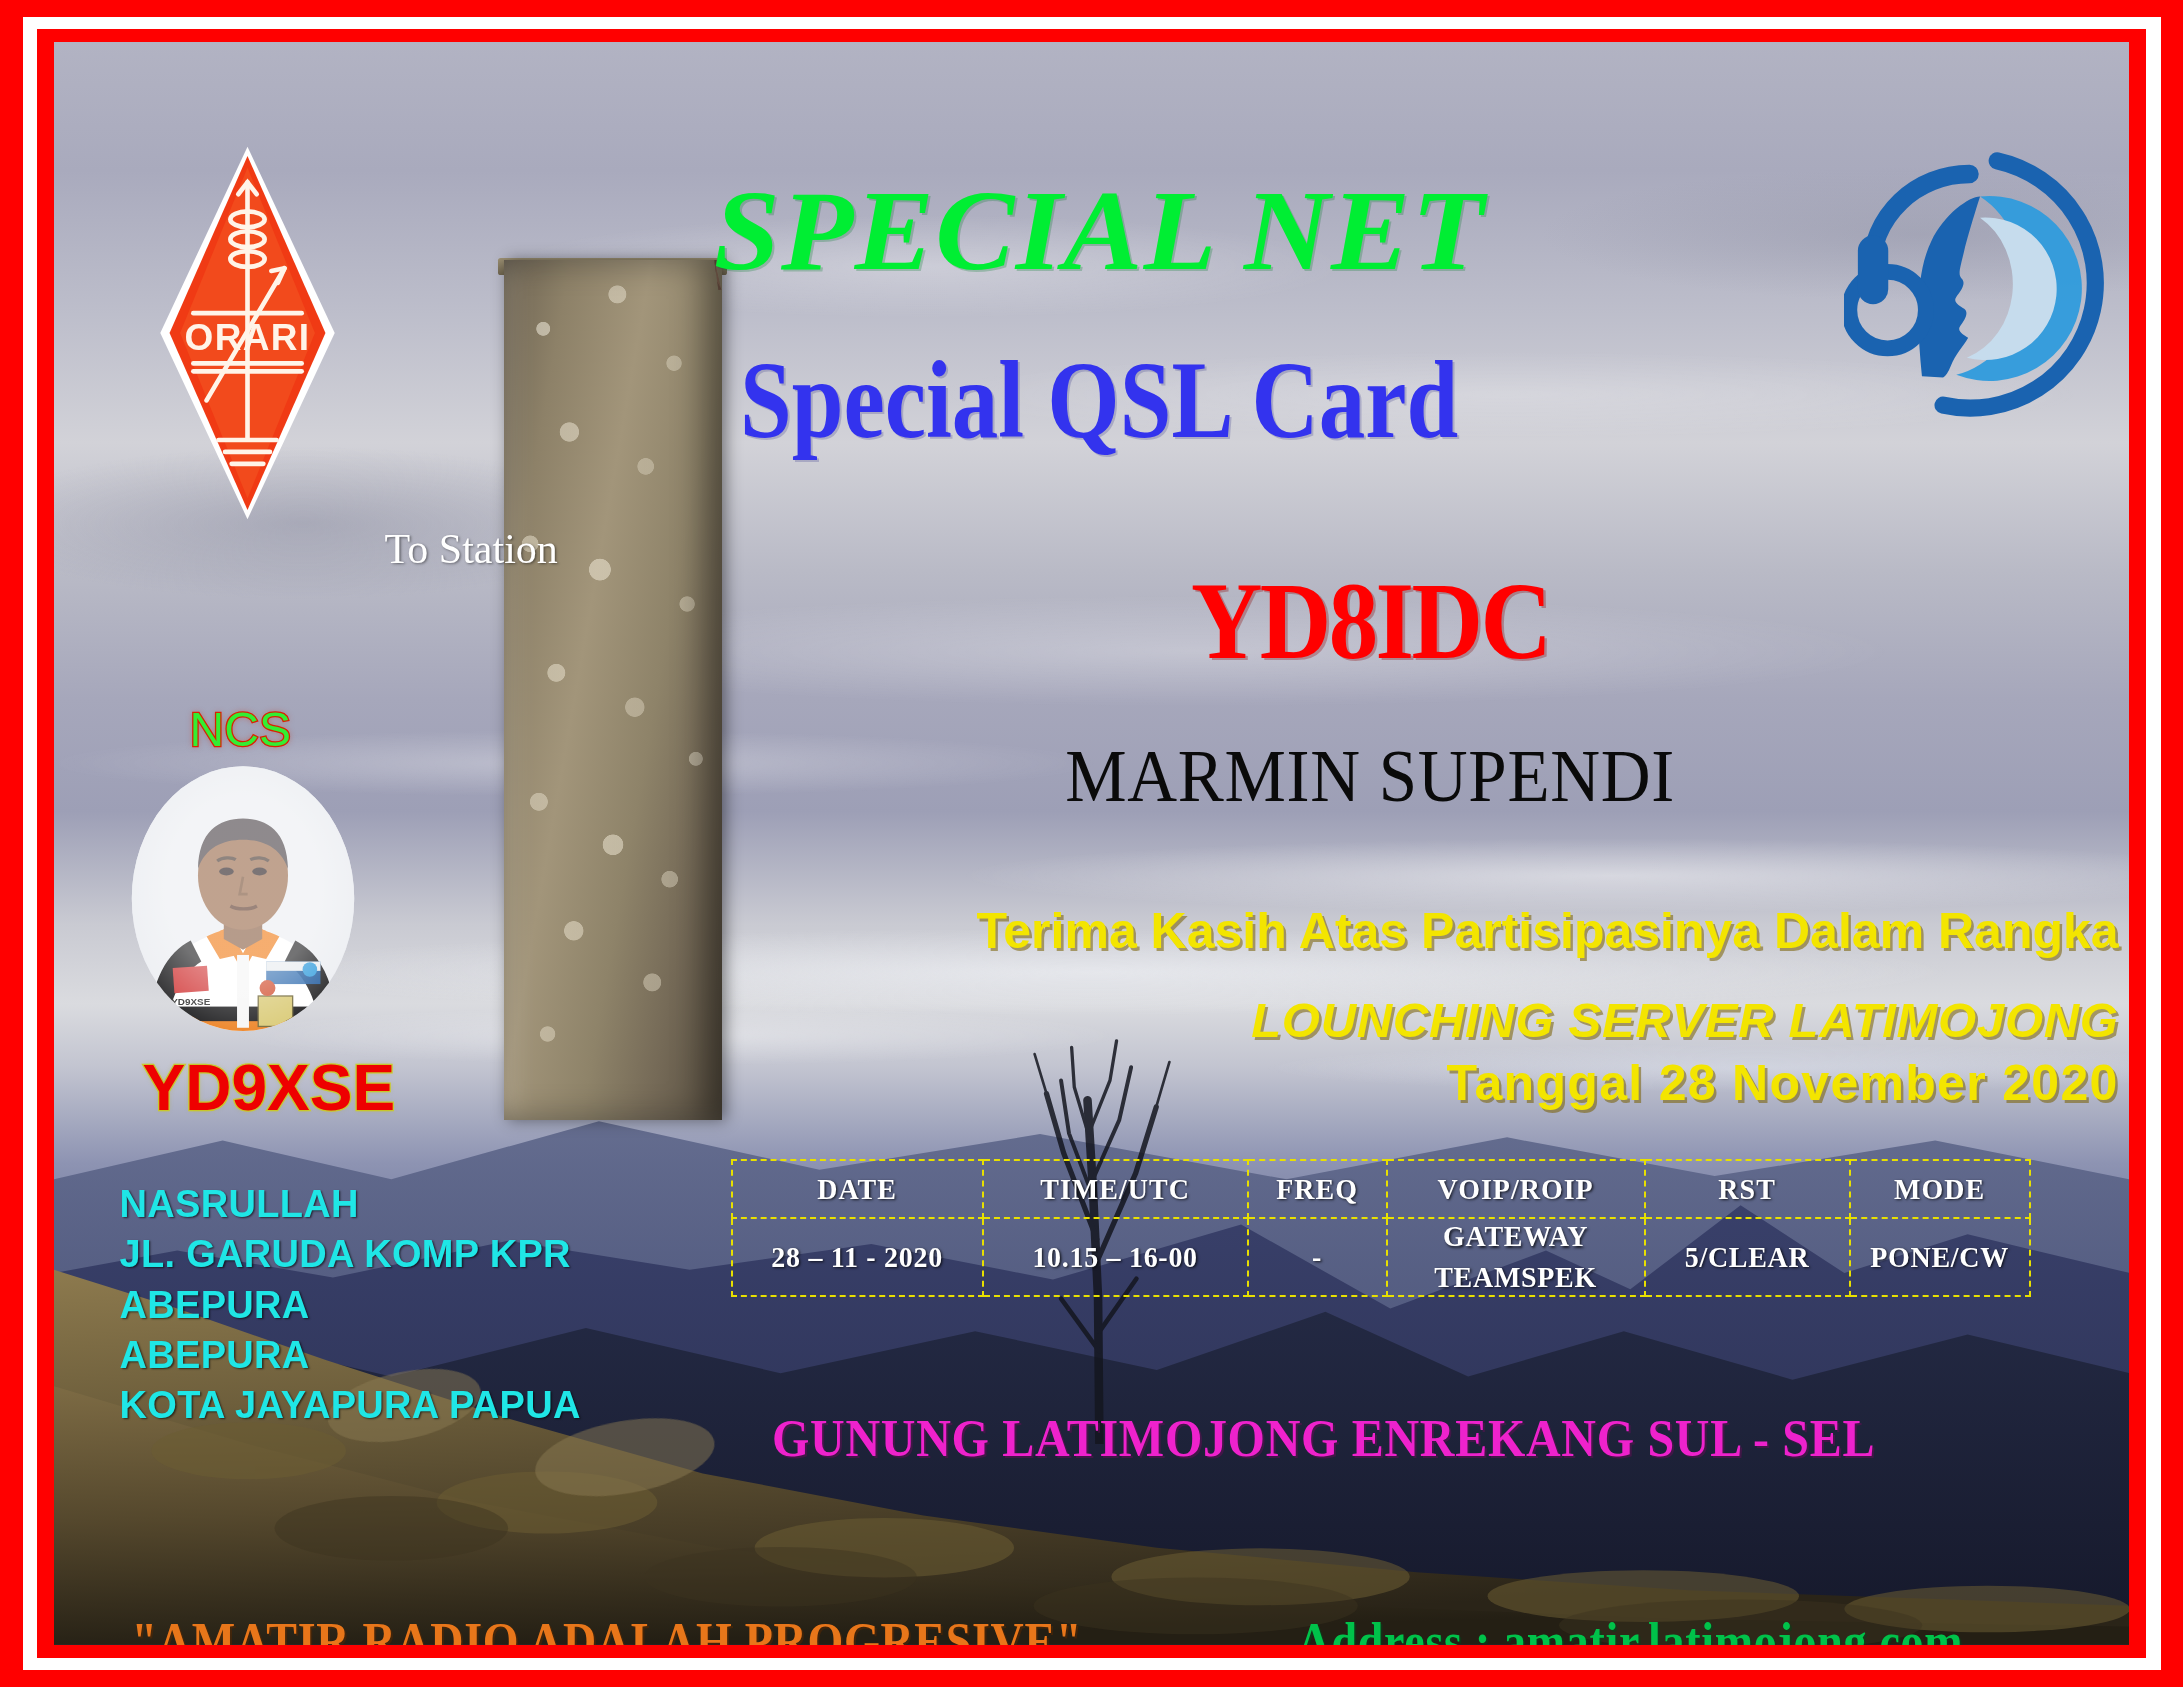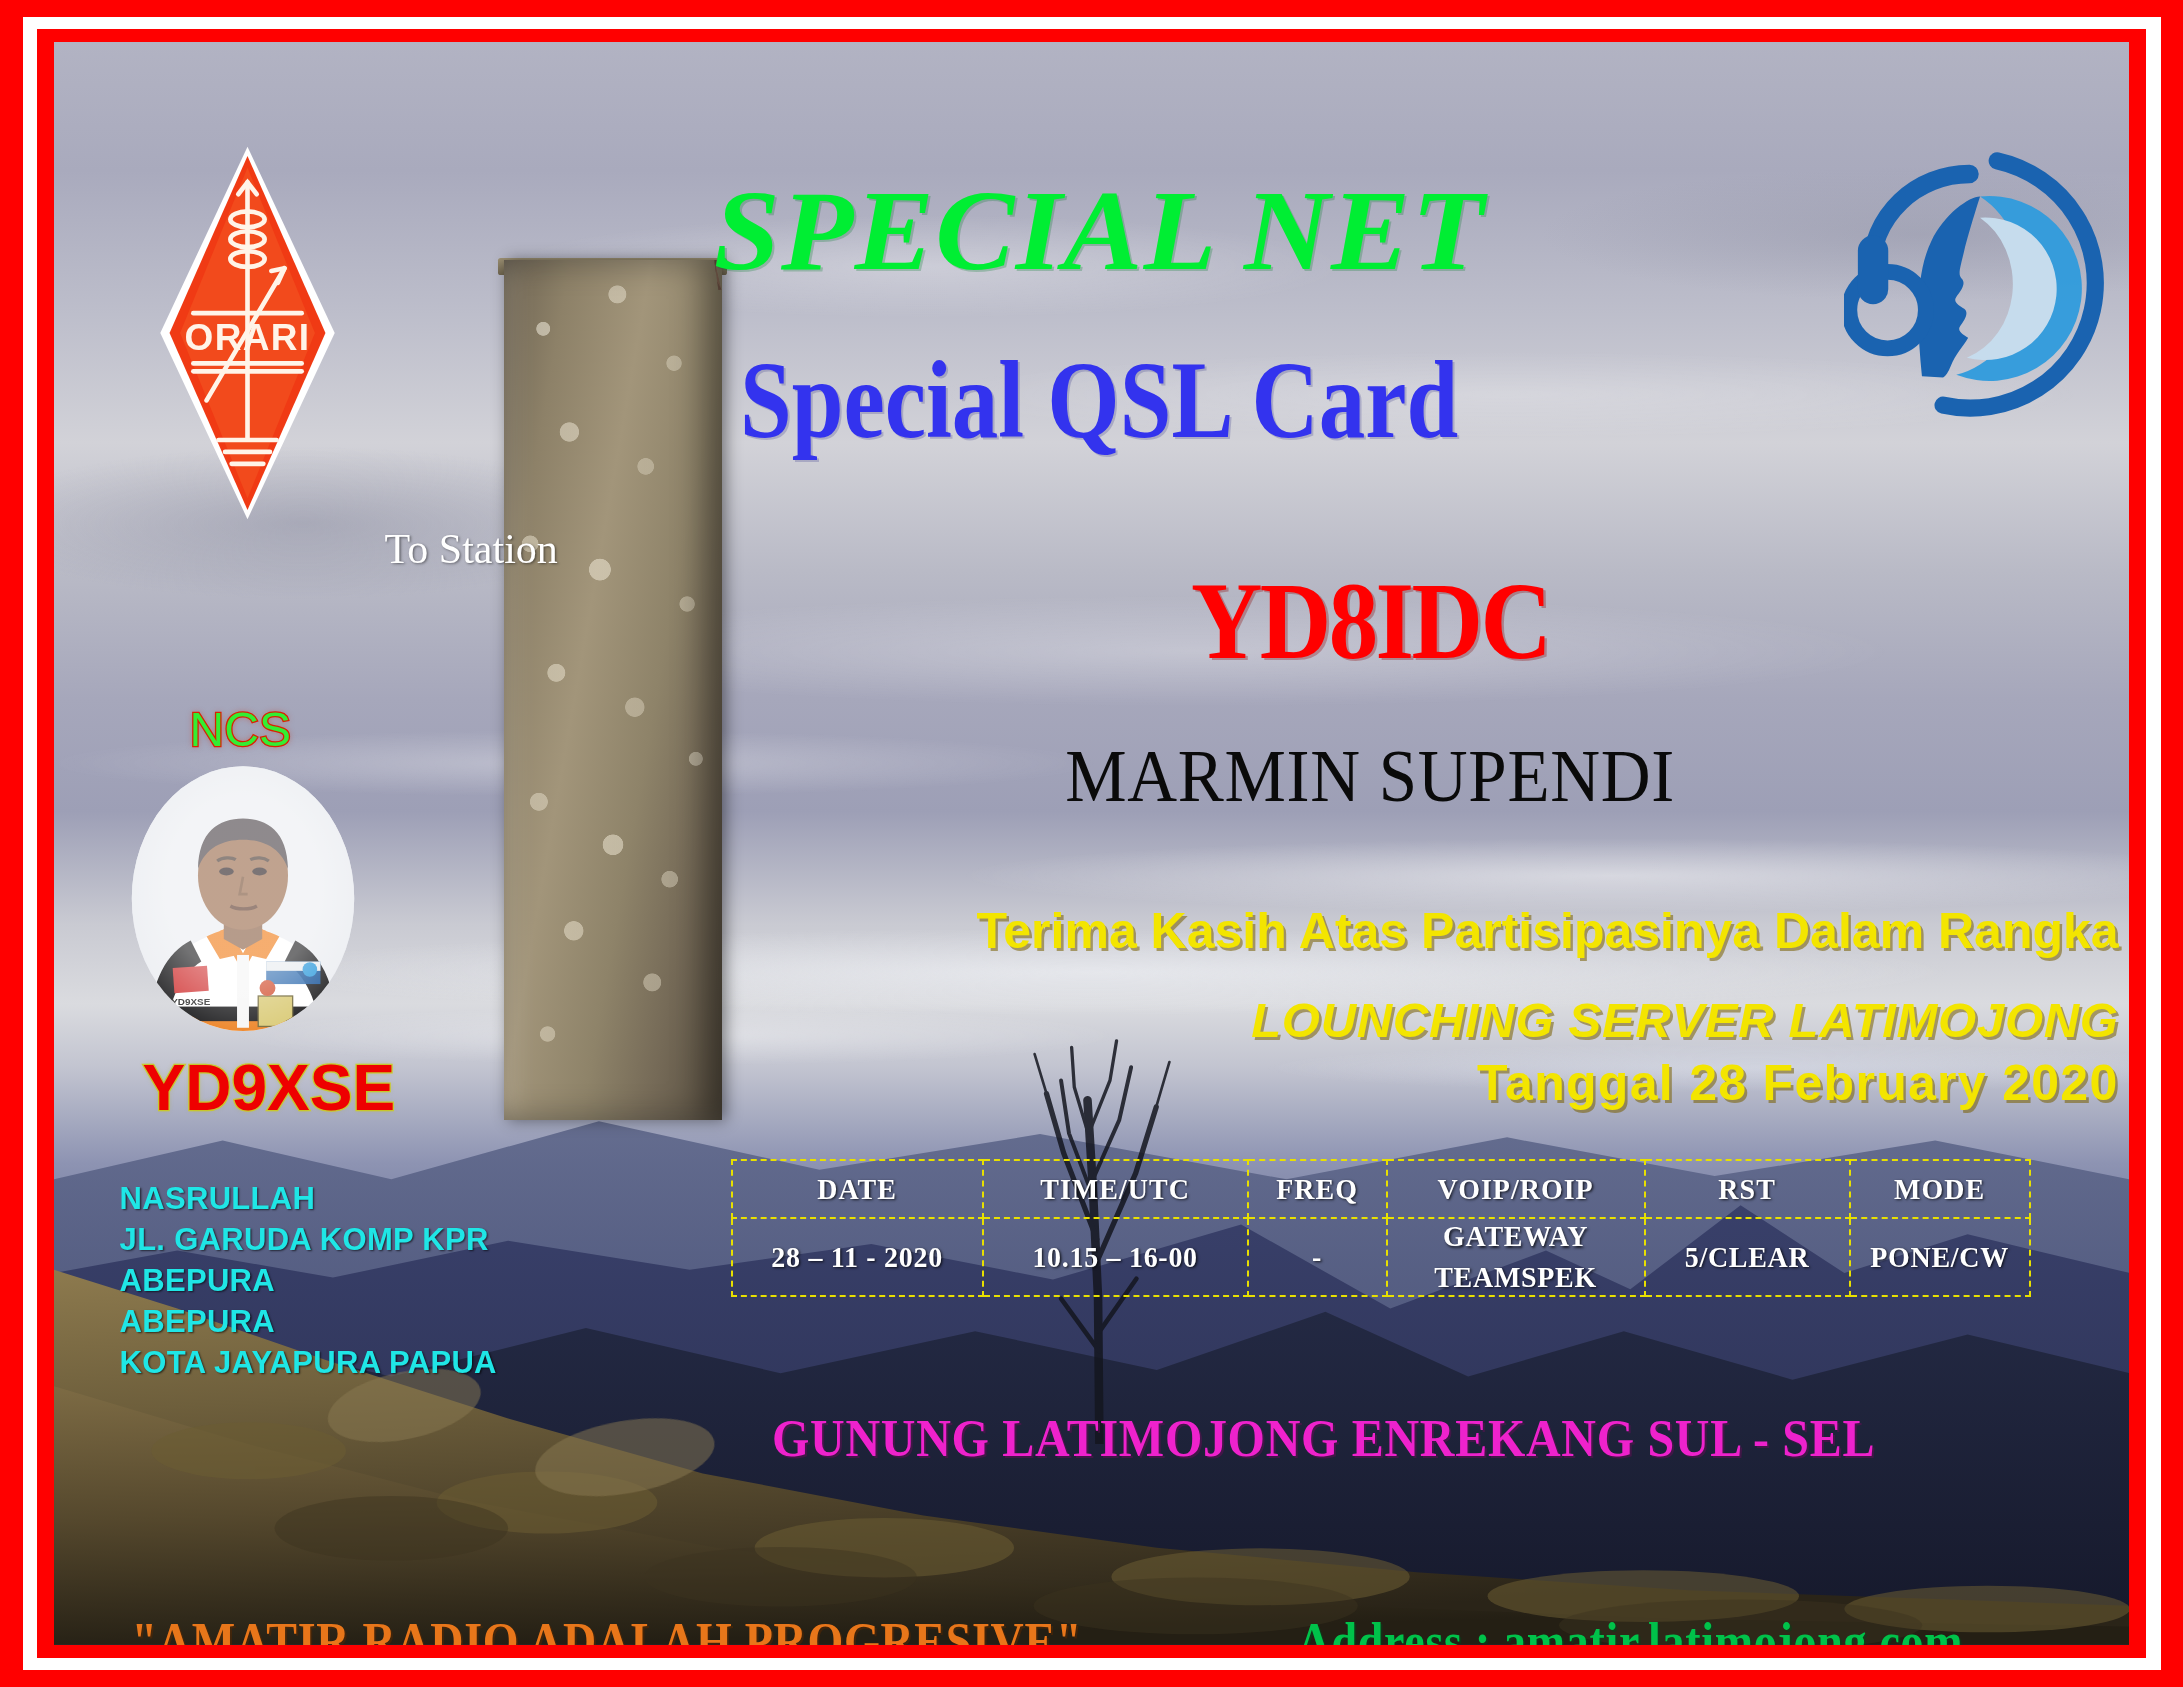--- a/index.html
+++ b/index.html
@@ -177,21 +177,21 @@
     color:#ee0000;
     -webkit-text-stroke:2.6px #cccc33;
     paint-order:stroke fill;
     text-shadow:0 0 5.3px rgba(180,180,0,.4);
   }
 
   
   #address-block{
     position:absolute; left:66px; top:1137px;
     font-family:"Liberation Sans", sans-serif;
-    font-weight:bold; font-size:31px; line-height:1.32;
+    font-weight:bold; font-size:38px; line-height:1.32;
     color:#1fe6e6;
     text-shadow:1.3px 1.3px 2px rgba(0,0,0,.6);
     letter-spacing:0.3px;
   }
   #address-block div{ white-space:nowrap; }
 
   
   #dx-callsign{
     position:absolute; left:926px; top:529px; width:781px;
     text-align:center;
@@ -487,21 +487,21 @@
             <div>ABEPURA</div>
             <div>ABEPURA</div>
             <div>KOTA JAYAPURA PAPUA</div>
           </div>
 
           <div id="dx-callsign">YD8IDC</div>
           <div id="dx-name">MARMIN SUPENDI</div>
 
           <div class="ev-line" id="ev-thanks">Terima Kasih Atas Partisipasinya Dalam Rangka</div>
           <div class="ev-line" id="ev-launch">LOUNCHING SERVER LATIMOJONG</div>
-          <div class="ev-line" id="ev-date">Tanggal  28  February  2020</div>
+          <div class="ev-line" id="ev-date">Tanggal  28  November  2020</div>
 
           <table id="qso-table">
             <tbody>
                 <tr class="hdr">
               <td class="col-date">DATE</td>
               <td class="col-time">TIME/UTC</td>
               <td class="col-freq">FREQ</td>
               <td class="col-voip">VOIP/ROIP</td>
               <td class="col-rst">RST</td>
               <td class="col-mode">MODE</td>

